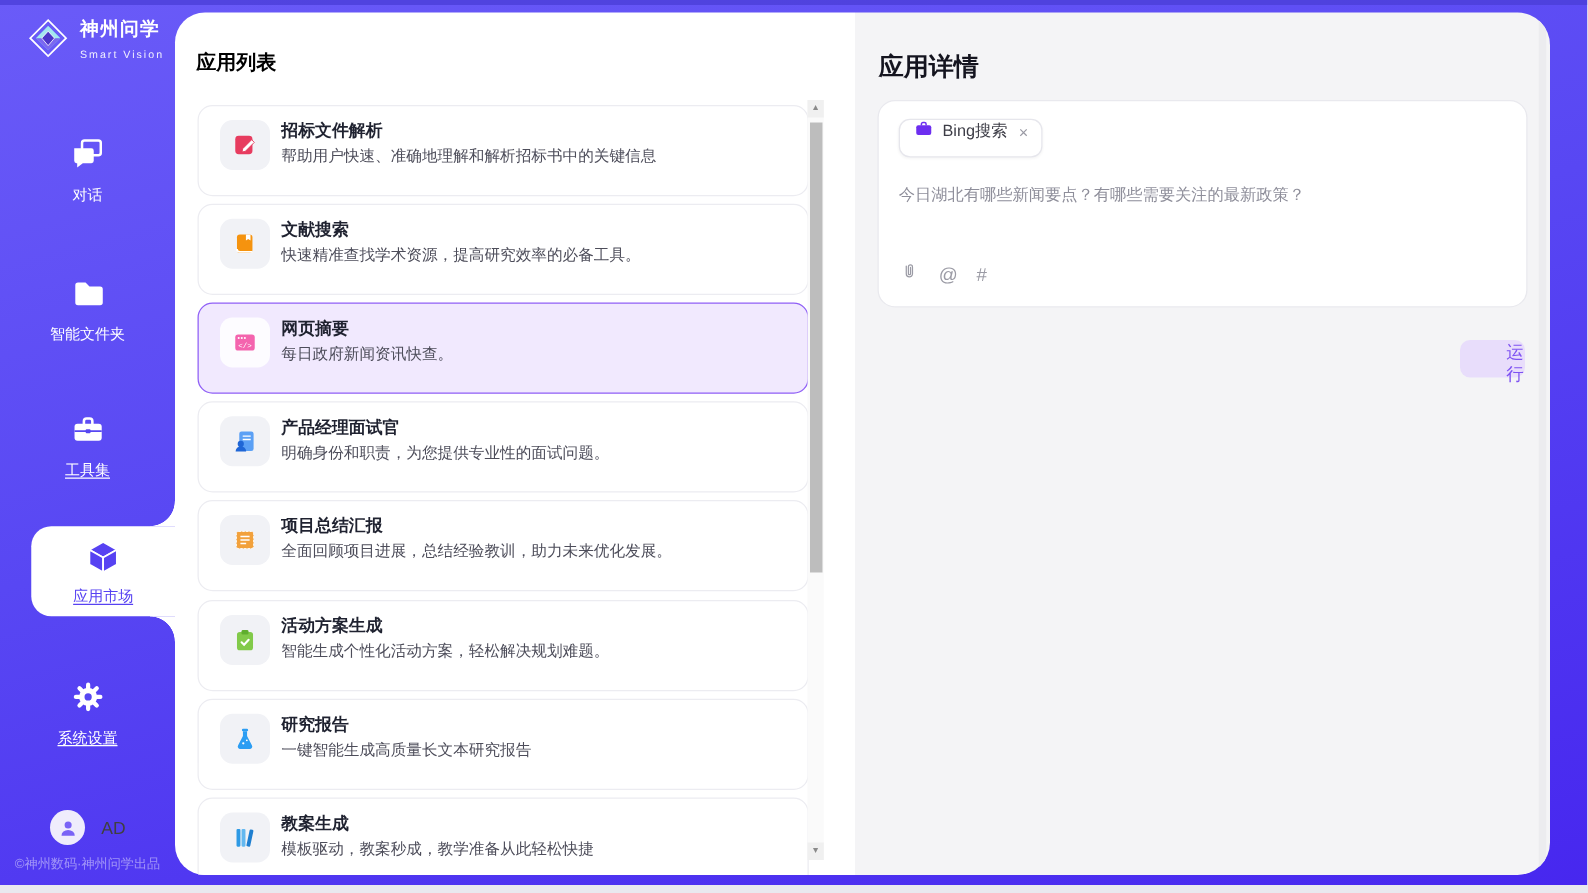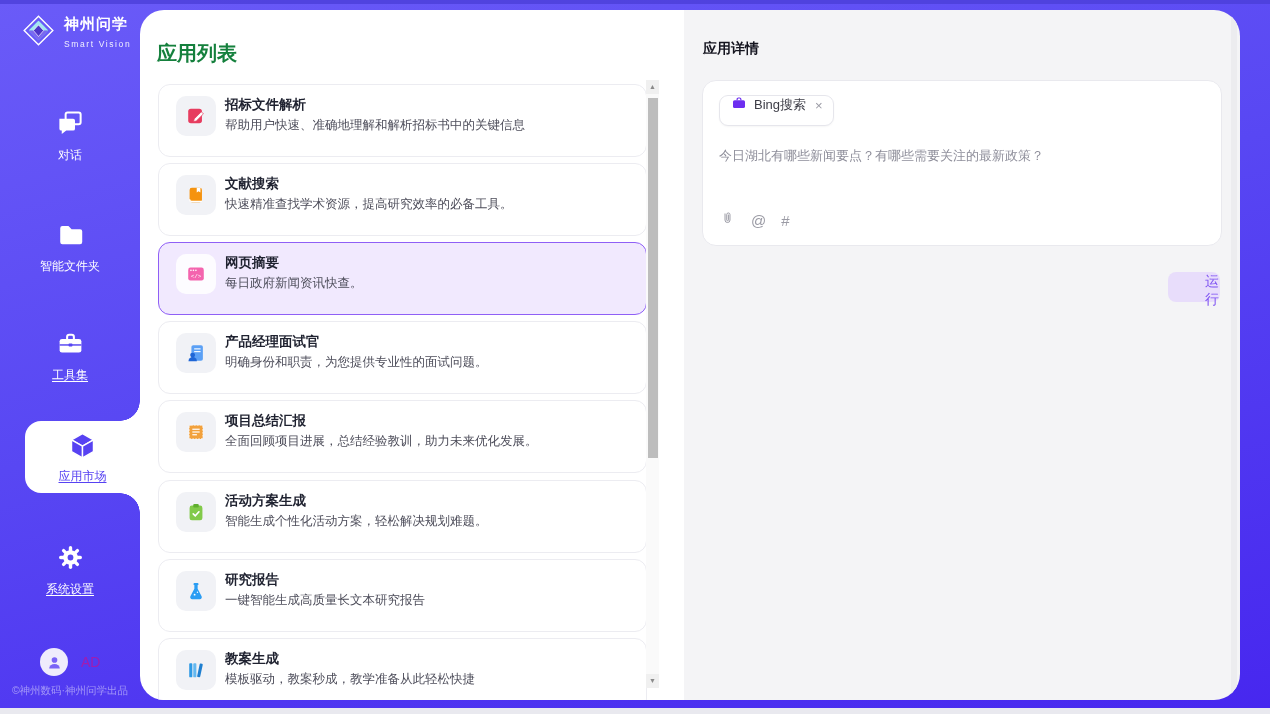--- a/index.html
+++ b/index.html
@@ -23,49 +23,49 @@
   .nav-active::before{content:"";position:absolute;right:0;top:-20px;width:20px;height:20px;
               background:radial-gradient(circle 20px at 0 0,rgba(0,0,0,0) 19.5px,#fff 20px);}
   .nav-active::after{content:"";position:absolute;right:0;bottom:-20px;width:20px;height:20px;
               background:radial-gradient(circle 20px at 0 100%,rgba(0,0,0,0) 19.5px,#fff 20px);}
   .nav-active .lbl{display:block;margin-top:3px;font-size:12px;color:#5742f2;
                    text-decoration:underline;text-underline-offset:2px;}
   .nav-active svg{margin-top:9px;}
   .user-row{position:absolute;left:40px;top:648px;display:flex;align-items:center;gap:13px;}
   .avatar{width:28px;height:28px;border-radius:50%;background:#efecfc;display:flex;
           align-items:center;justify-content:center;}
-  .user-name{color:#a21caf;font-size:14px;text-align:right;}
+  .user-name{color:#404040;font-size:14px;text-align:right;}
   .side-footer{position:absolute;left:0;top:684px;width:140px;text-align:center;
                font-size:10.5px;color:rgba(255,255,255,.45);}
 
   
   .list-panel{position:absolute;left:140px;top:10px;width:544px;height:690px;background:#fff;
               border-radius:24px 0 0 24px;overflow:hidden;}
-  .panel-title{position:absolute;left:17px;top:30px;font-size:20px;font-weight:bold;color:#15803d;margin:0;}
+  .panel-title{position:absolute;left:17px;top:30px;font-size:16px;font-weight:bold;color:#000000;margin:0;}
   .cards{position:absolute;left:0;top:0;width:544px;height:690px;}
   .app-card{position:absolute;left:18px;width:489px;height:73px;background:#fff;
             border:1px solid #ececf1;border-radius:12px;cursor:pointer;}
   .app-card.selected{background:#f1e9fe;border:1.5px solid #8f5ff6;}
   .app-icon{position:absolute;left:17px;top:11px;width:40px;height:40px;border-radius:10px;
             background:#f1f2f6;display:flex;align-items:center;justify-content:center;}
   .app-card.selected .app-icon{background:#fdfcff;}
   .app-title{position:absolute;left:66px;top:11px;font-size:13.5px;font-weight:bold;color:#1f2230;}
   .app-desc{position:absolute;left:66px;top:32px;font-size:12.5px;color:#4d4d5a;}
   
   .sb{position:absolute;left:506px;top:70px;width:13px;height:608px;background:#fafafa;}
   .sb-btn{position:absolute;left:0;width:13px;height:14px;background:#f0f0f0;color:#8a8a8a;
           font-size:7px;line-height:14px;text-align:center;cursor:pointer;}
   .sb-up{top:0;}
   .sb-down{bottom:0;}
   .sb-thumb{position:absolute;left:1.5px;top:18px;width:10px;height:360px;background:#bdbdbd;cursor:grab;}
 
   
   .detail-panel{position:absolute;left:684px;top:10px;width:556px;height:690px;background:#f4f4f6;
                 border-radius:0 26px 26px 0;overflow:hidden;}
-  .detail-title{position:absolute;left:19px;top:30px;font-size:14px;font-weight:bold;color:#14141f;margin:0;}
+  .detail-title{position:absolute;left:19px;top:30px;font-size:20px;font-weight:bold;color:#14141f;margin:0;}
   .prompt-card{position:absolute;left:18px;top:70px;width:520px;height:166px;background:#fff;
                border:1px solid #e9e9ee;border-radius:14px;}
   .chip{position:absolute;left:16px;top:14px;height:31px;display:inline-flex;align-items:center;
         gap:7px;padding:0 10px 11px 11px;background:#fff;border:1px solid #e6e6ec;border-radius:9px;
         box-shadow:0 1px 2px rgba(0,0,0,.04);cursor:pointer;}
   .chip-label{font-size:13px;color:#3c3c46;}
   .chip-close{font-size:13px;color:#9a9aa4;cursor:pointer;padding-left:2px;}
   .prompt-text{position:absolute;left:16px;top:66px;width:480px;font-size:13px;color:#8e8e9a;cursor:text;}
   .attach-row{position:absolute;left:16px;bottom:14px;display:flex;align-items:center;gap:15px;
               color:#9b9ba5;}

